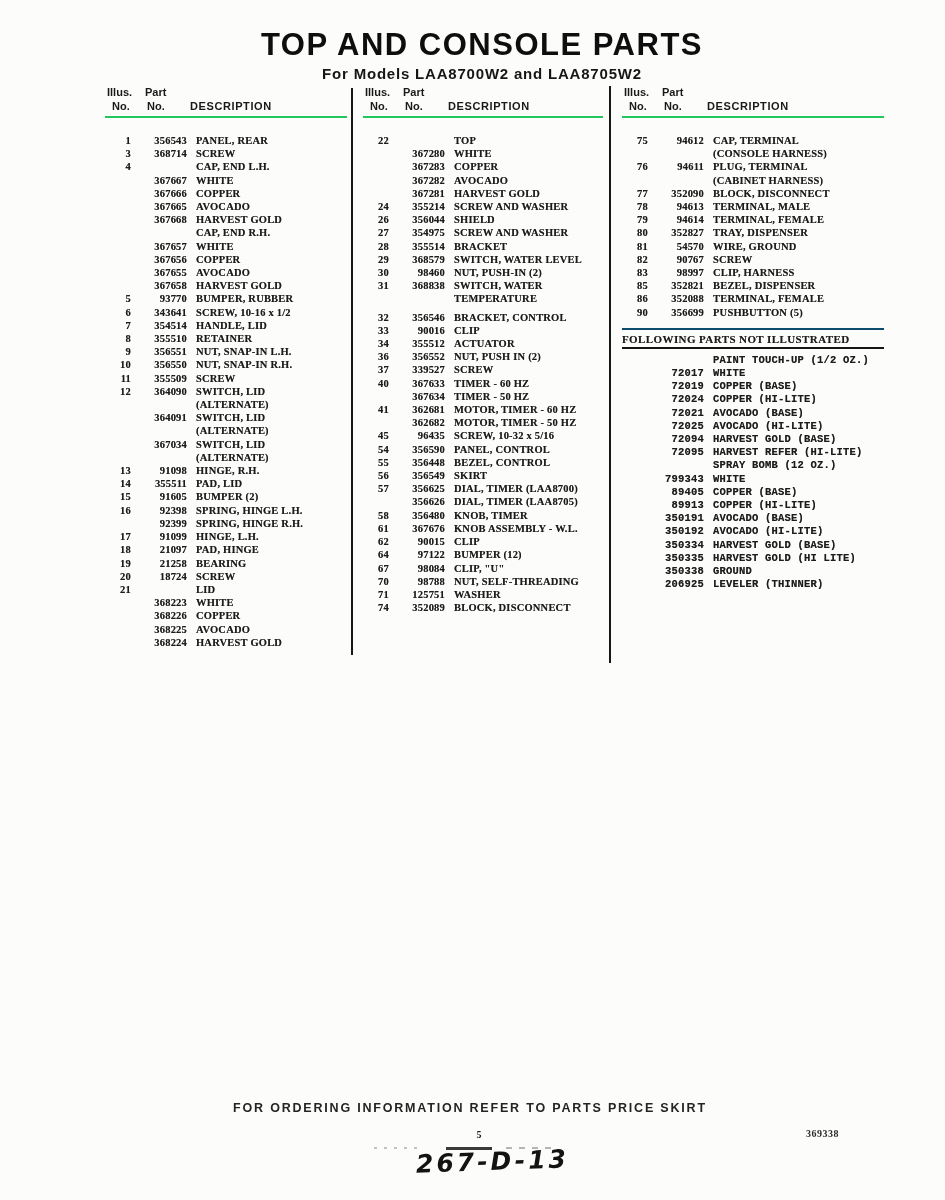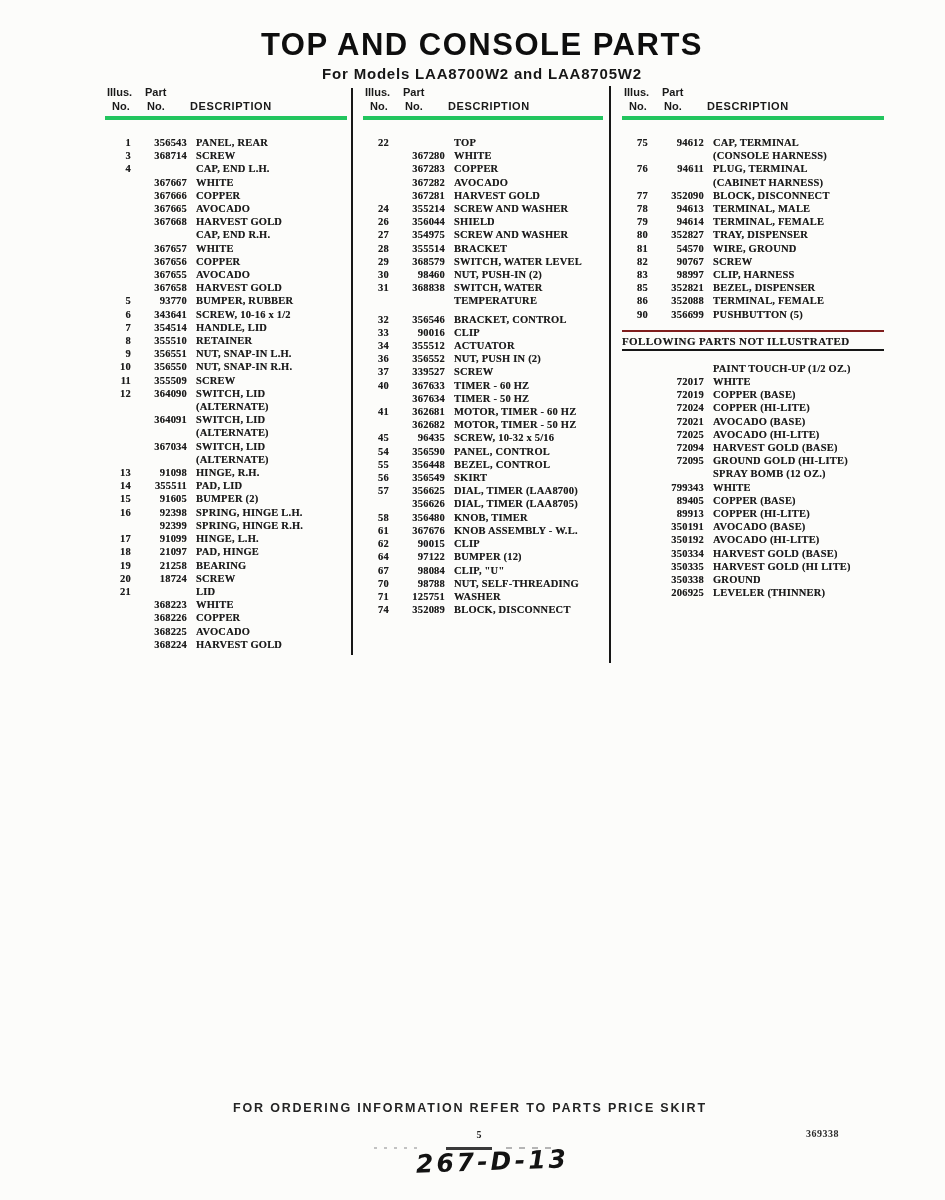--- a/index.html
+++ b/index.html
@@ -23,47 +23,47 @@
     text-align:center;
     font-family:"Liberation Sans",sans-serif;
     font-weight:700;font-size:15px;letter-spacing:0.8px;color:#161616;
   }
   .col{position:absolute;top:86px;}
   .col1{left:105px;width:242px;}
   .col2{left:363px;width:240px;}
   .col3{left:622px;width:262px;}
   .chead{
     position:relative;height:30px;
-    border-bottom:4px solid #22c55e;
+    border-bottom:2px solid #22c55e;
     font-family:"Liberation Sans",sans-serif;
     font-weight:700;font-size:11px;color:#191919;
   }
   .h-illus{position:absolute;left:2px;top:0;}
   .h-part{position:absolute;left:40px;top:0;}
   .h-no1{position:absolute;left:7px;top:14px;}
   .h-no2{position:absolute;left:42px;top:14px;}
   .h-desc{position:absolute;left:85px;top:14px;width:150px;letter-spacing:0.6px;}
   .rows{
     margin-top:16px;
     font-size:10.5px;font-weight:700;letter-spacing:0.2px;
     text-shadow:0 0 0.5px rgba(20,20,20,0.55);
   }
   .prow{display:flex;line-height:13.2px;}
   .prow.gap{margin-top:5px;align-items:flex-end;}
   .prow .i{width:26px;text-align:right;flex:0 0 auto;}
   .prow .p{width:50px;text-align:right;margin-left:6px;flex:0 0 auto;}
   .prow .d{margin-left:9px;flex:1;}
   .ni-title{
     margin-top:9px;
-    border-top:2px solid #7f1d1d;border-bottom:2px solid #161616;
+    border-top:2px solid #0c4a6e;border-bottom:2px solid #161616;
     padding:3px 0 2px 0;
     font-size:11px;font-weight:700;letter-spacing:0.4px;
     text-shadow:0 0 0.5px rgba(20,20,20,0.5);
   }
-  .ni-rows{margin-top:11px;}
+  .ni-rows{margin-top:5px;font-family:Liberation Mono, monospace;}
   .vdiv{position:absolute;width:2px;background:#171717;}
   .vdiv1{left:351px;top:88px;height:567px;}
   .vdiv2{left:609px;top:86px;height:577px;}
   .order-note{
     position:absolute;top:1101px;left:0;width:940px;text-align:center;
     font-family:"Liberation Sans",sans-serif;
     font-weight:700;font-size:12.5px;letter-spacing:1.8px;color:#242424;
   }
   .pageno{
     position:absolute;top:1129px;left:0;width:958px;text-align:center;
@@ -606,21 +606,21 @@
           <span class="d">AVOCADO (HI-LITE)</span>
         </div>
         <div class="prow">
           <span class="i"></span>
           <span class="p">72094</span>
           <span class="d">HARVEST GOLD (BASE)</span>
         </div>
         <div class="prow">
           <span class="i"></span>
           <span class="p">72095</span>
-          <span class="d">GROUND GOLD (HI-LITE)</span>
+          <span class="d">HARVEST REFER (HI-LITE)</span>
         </div>
         <div class="prow">
           <span class="i"></span>
           <span class="p"></span>
           <span class="d">SPRAY BOMB (12 OZ.)</span>
         </div>
         <div class="prow">
           <span class="i"></span>
           <span class="p">799343</span>
           <span class="d">WHITE</span>

